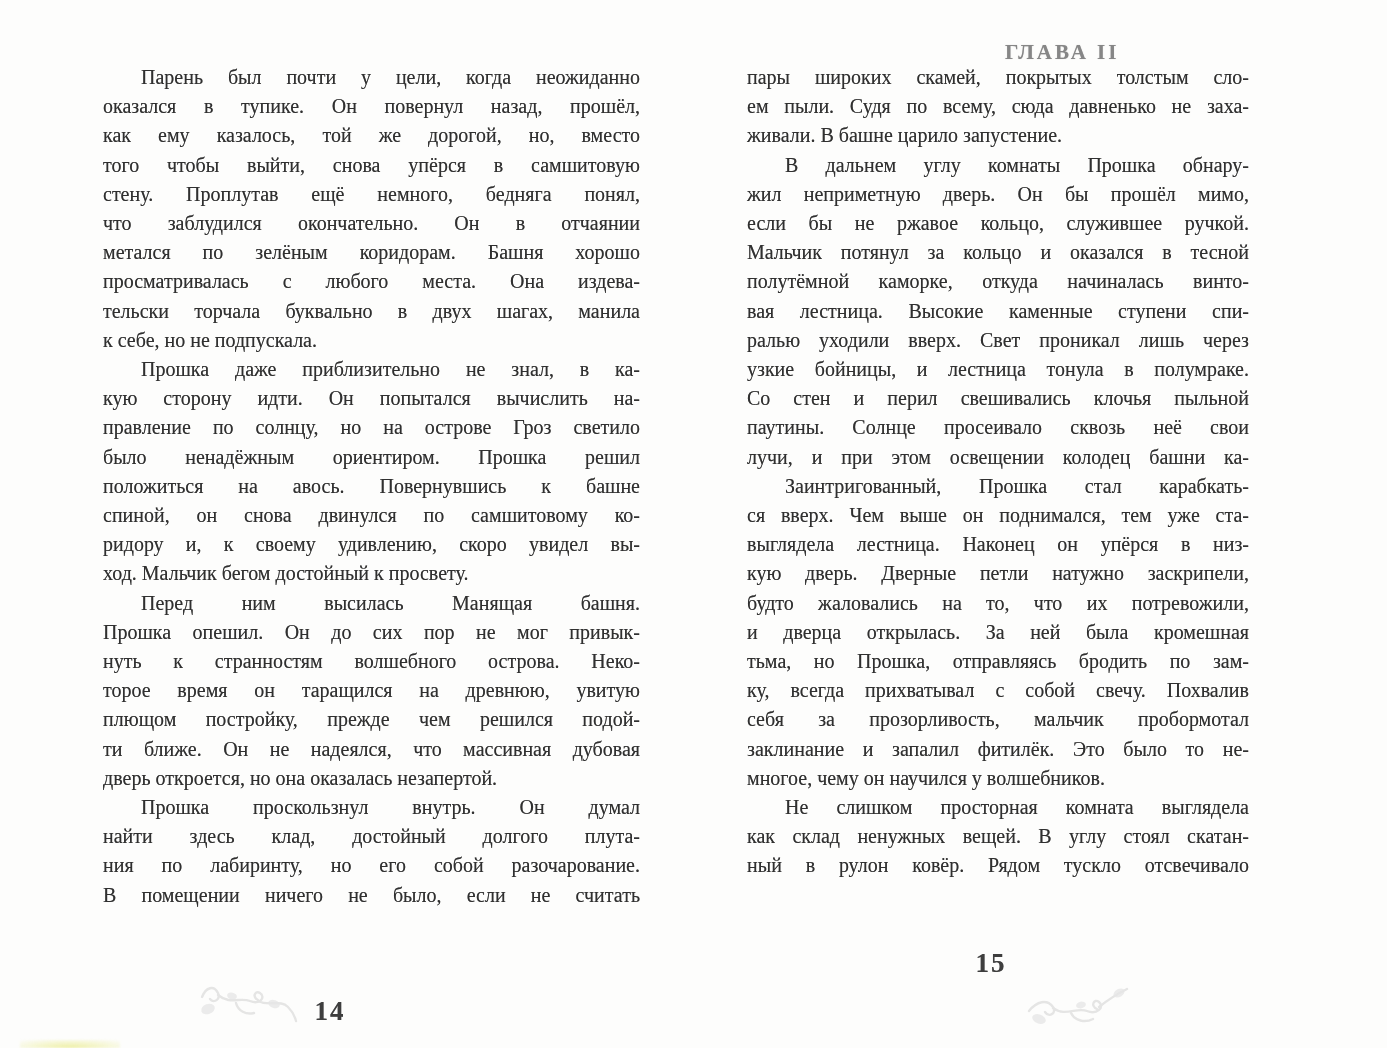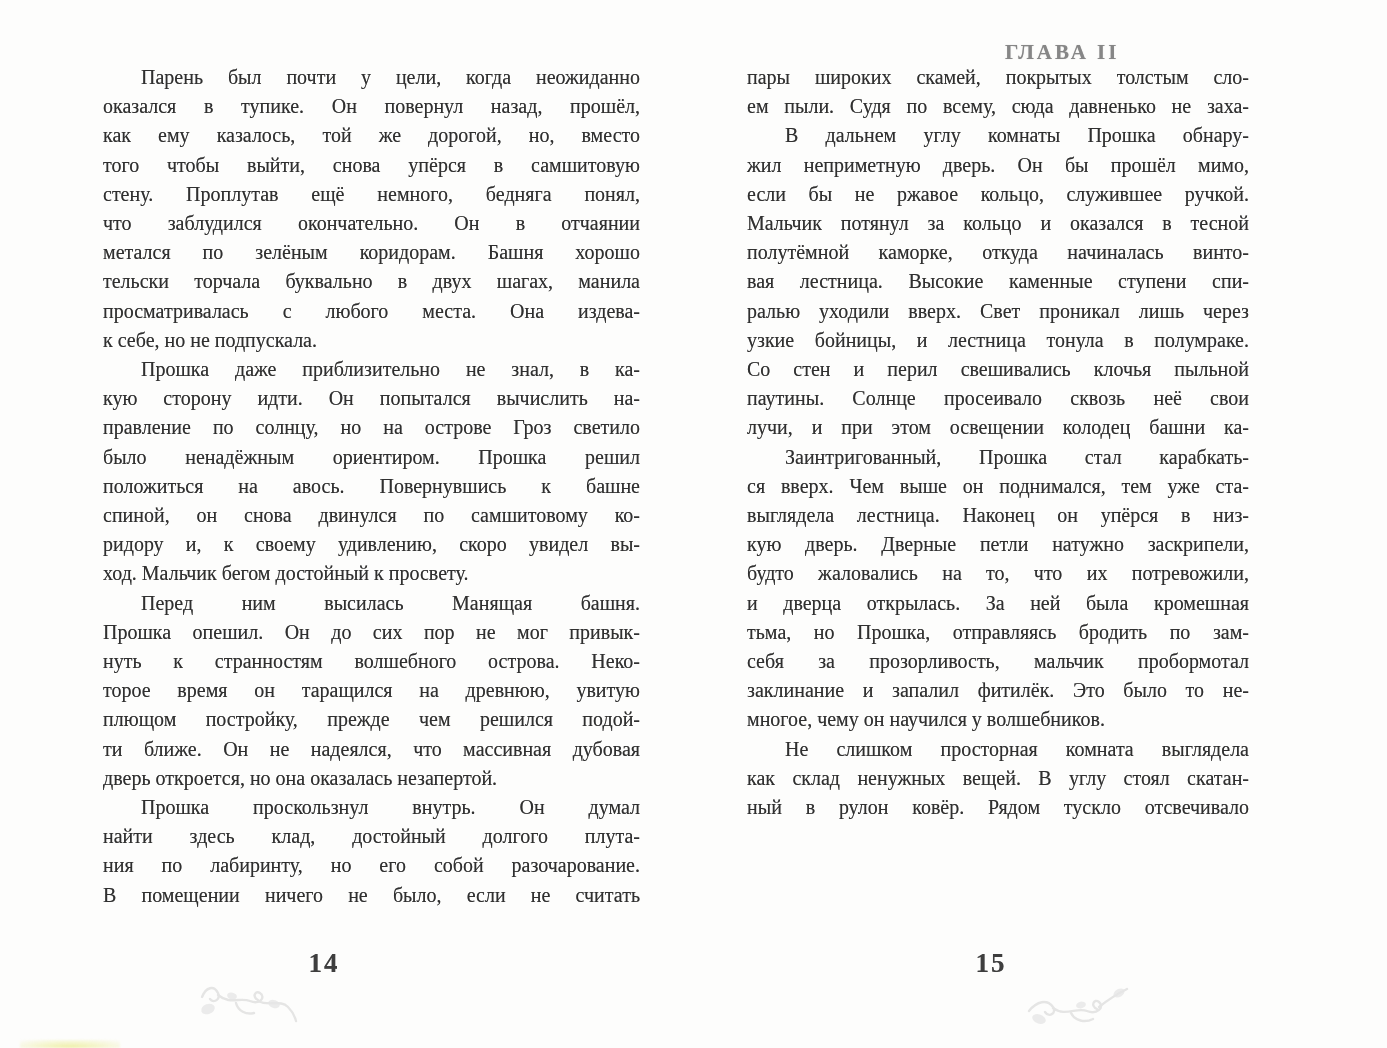--- a/index.html
+++ b/index.html
@@ -53,21 +53,21 @@
     position: absolute;
     top: 948px;
     width: 84px;
     text-align: center;
     font-size: 27px;
     font-weight: 600;
     letter-spacing: 2px;
     color: #3e3e3e;
     text-shadow: 0 0 0.6px rgba(62,62,62,0.5);
   }
-  .pnumL { left: 282px; }
+  .pnumL { left: 288px; margin-top: 48px; }
   .pnumR { left: 949px; }
   .ornament {
     position: absolute;
     opacity: 0.85;
   }
   .ornL { left: 196px; top: 971px; }
   .ornR { left: 1023px; top: 977px; }
   .smudge {
     position: absolute;
     left: 20px;
@@ -86,22 +86,22 @@
   <div class="chapter">ГЛАВА II</div>
 
   <div class="col colL" id="col-0">
       <div class="line ind">Парень был почти у цели, когда неожиданно</div>
       <div class="line">оказался в тупике. Он повернул назад, прошёл,</div>
       <div class="line">как ему казалось, той же дорогой, но, вместо</div>
       <div class="line">того чтобы выйти, снова упёрся в самшитовую</div>
       <div class="line">стену. Проплутав ещё немного, бедняга понял,</div>
       <div class="line">что заблудился окончательно. Он в отчаянии</div>
       <div class="line">метался по зелёным коридорам. Башня хорошо</div>
+      <div class="line">просматривалась с любого места. Она издева-</div>
       <div class="line">тельски торчала буквально в двух шагах, манила</div>
-      <div class="line">просматривалась с любого места. Она издева-</div>
       <div class="line end">к себе, но не подпускала.</div>
       <div class="line ind">Прошка даже приблизительно не знал, в ка-</div>
       <div class="line">кую сторону идти. Он попытался вычислить на-</div>
       <div class="line">правление по солнцу, но на острове Гроз светило</div>
       <div class="line">было ненадёжным ориентиром. Прошка решил</div>
       <div class="line">положиться на авось. Повернувшись к башне</div>
       <div class="line">спиной, он снова двинулся по самшитовому ко-</div>
       <div class="line">ридору и, к своему удивлению, скоро увидел вы-</div>
       <div class="line end">ход. Мальчик бегом достойный к просвету.</div>
       <div class="line ind">Перед ним высилась Манящая башня.</div>
@@ -113,38 +113,40 @@
       <div class="line end">дверь откроется, но она оказалась незапертой.</div>
       <div class="line ind">Прошка проскользнул внутрь. Он думал</div>
       <div class="line">найти здесь клад, достойный долгого плута-</div>
       <div class="line">ния по лабиринту, но его собой разочарование.</div>
       <div class="line">В помещении ничего не было, если не считать</div>
     </div>
 
   <div class="col colR" id="col-1">
       <div class="line">пары широких скамей, покрытых толстым сло-</div>
       <div class="line">ем пыли. Судя по всему, сюда давненько не заха-</div>
+      <div class="line end">живали. В башне царило запустение.</div>
       <div class="line ind">В дальнем углу комнаты Прошка обнару-</div>
       <div class="line">жил неприметную дверь. Он бы прошёл мимо,</div>
       <div class="line">если бы не ржавое кольцо, служившее ручкой.</div>
       <div class="line">Мальчик потянул за кольцо и оказался в тесной</div>
       <div class="line">полутёмной каморке, откуда начиналась винто-</div>
       <div class="line">вая лестница. Высокие каменные ступени спи-</div>
       <div class="line">ралью уходили вверх. Свет проникал лишь через</div>
       <div class="line">узкие бойницы, и лестница тонула в полумраке.</div>
       <div class="line">Со стен и перил свешивались клочья пыльной</div>
       <div class="line">паутины. Солнце просеивало сквозь неё свои</div>
       <div class="line">лучи, и при этом освещении колодец башни ка-</div>
       <div class="line ind">Заинтригованный, Прошка стал карабкать-</div>
       <div class="line">ся вверх. Чем выше он поднимался, тем уже ста-</div>
       <div class="line">выглядела лестница. Наконец он упёрся в низ-</div>
       <div class="line">кую дверь. Дверные петли натужно заскрипели,</div>
       <div class="line">будто жаловались на то, что их потревожили,</div>
       <div class="line">и дверца открылась. За ней была кромешная</div>
       <div class="line">тьма, но Прошка, отправляясь бродить по зам-</div>
+      <div class="line">ку, всегда прихватывал с собой свечу. Похвалив</div>
       <div class="line">себя за прозорливость, мальчик пробормотал</div>
       <div class="line">заклинание и запалил фитилёк. Это было то не-</div>
       <div class="line end">многое, чему он научился у волшебников.</div>
       <div class="line ind">Не слишком просторная комната выглядела</div>
       <div class="line">как склад ненужных вещей. В углу стоял скатан-</div>
       <div class="line">ный в рулон ковёр. Рядом тускло отсвечивало</div>
     </div>
 
   <div class="pnum pnumL">14</div>
 

